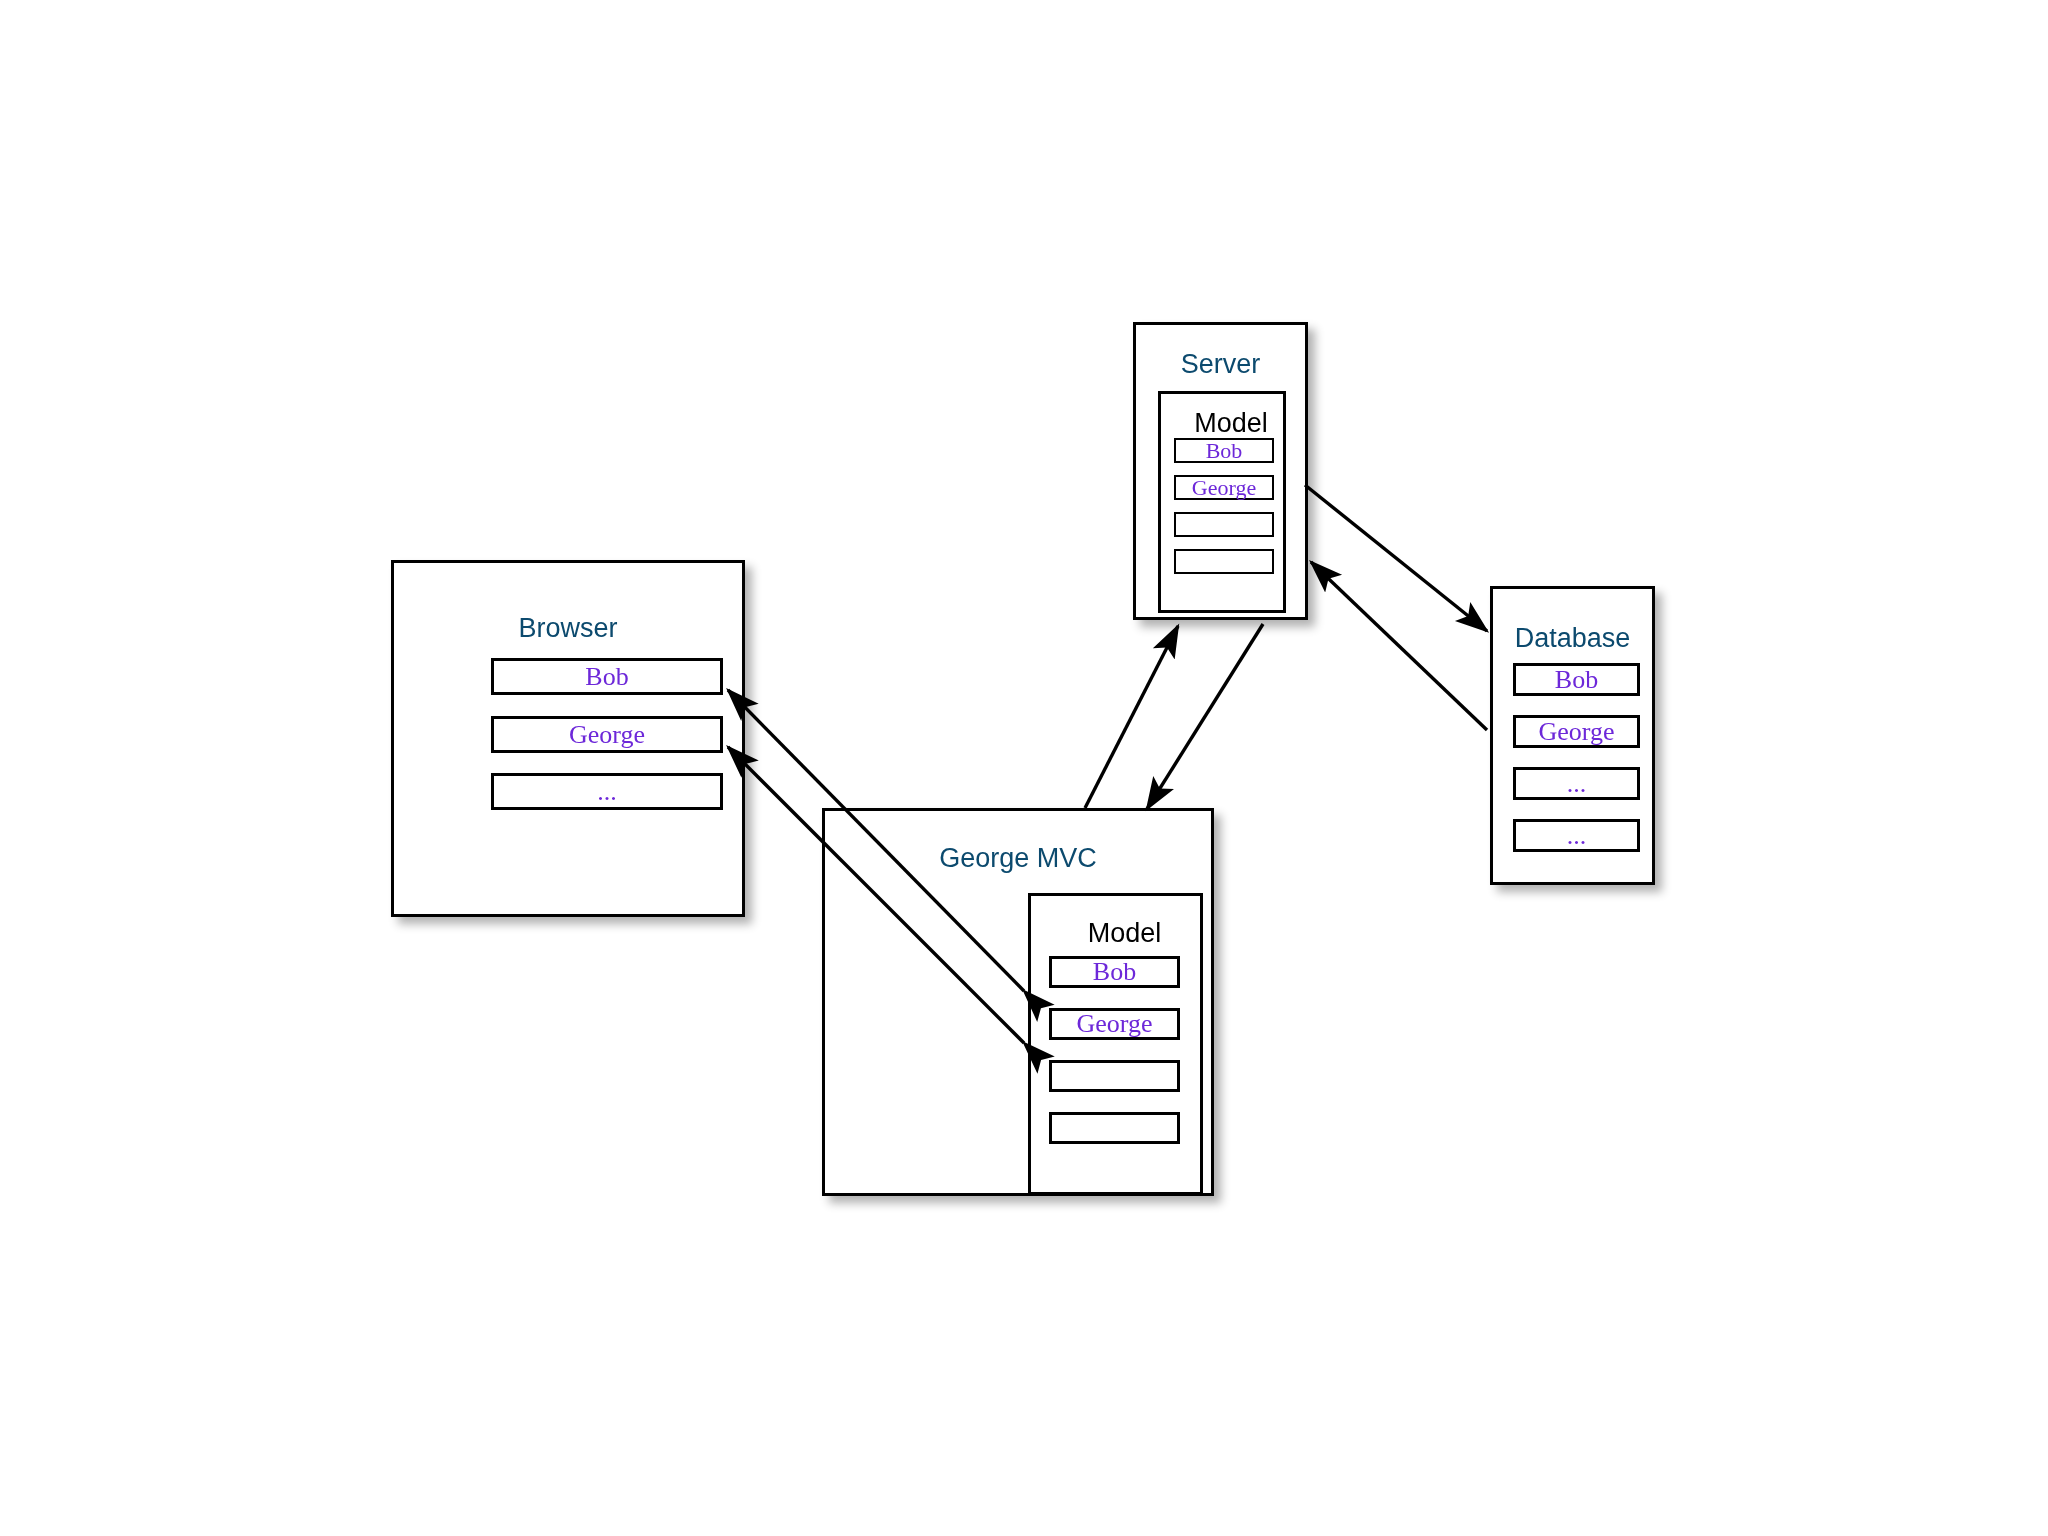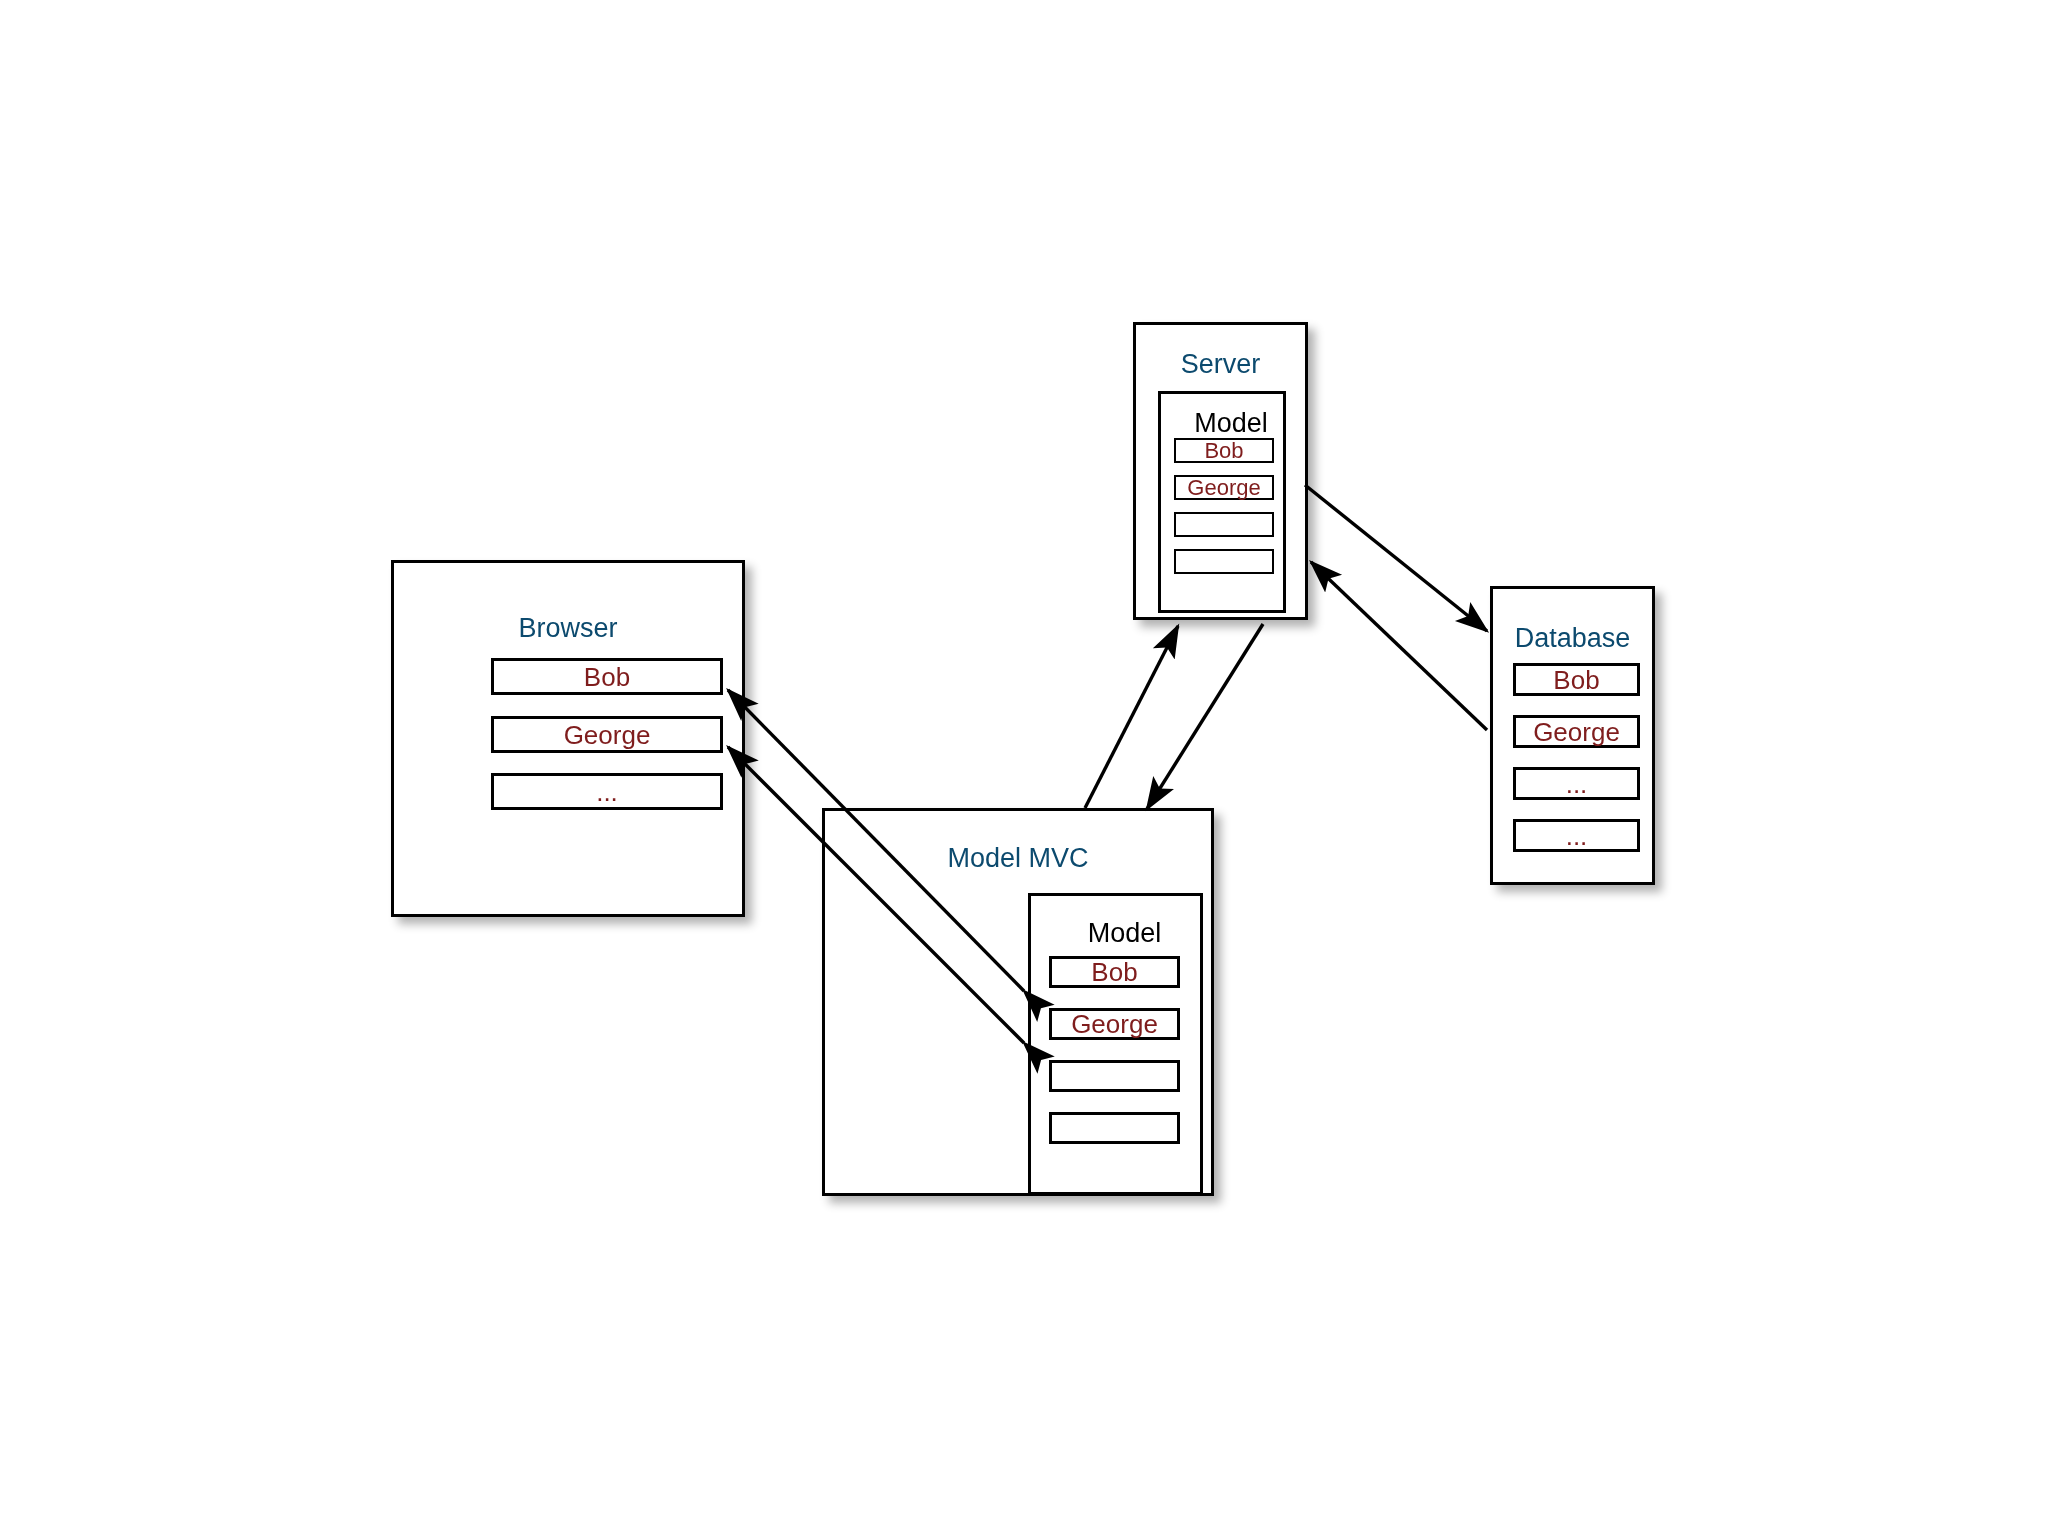--- a/index.html
+++ b/index.html
@@ -49,22 +49,23 @@
   
   .row {
     position: absolute;
     background: #ffffff;
     border: 3px solid #000000;
     box-sizing: border-box;
     display: flex;
     align-items: center;
     justify-content: center;
     font-size: 26px;
-    color: #7f1d1d;
+    color: #6d28d9;
     line-height: 1;
+    font-family: Liberation Serif, serif;
   }
   .row.small {
     font-size: 22px;
     border-width: 2px;
   }
   
   #arrows {
     position: absolute;
     left: 0;
     top: 0;
@@ -81,21 +82,21 @@
 
   <div class="node" style="left:391px; top:560px; width:354px; height:357px;">
     <div class="node-title" style="position:absolute; left:0; top:52px; width:100%;">Browser</div>
 
     <div class="row" style="left:97px; top:95px; width:232px; height:37px;">Bob</div>
     <div class="row" style="left:97px; top:153px; width:232px; height:37px;">George</div>
     <div class="row" style="left:97px; top:210px; width:232px; height:37px;">...</div>
   </div>
 
   <div class="node" style="left:822px; top:808px; width:392px; height:388px;">
-    <div class="node-title" style="position:absolute; left:0; top:34px; width:100%;">Model MVC</div>
+    <div class="node-title" style="position:absolute; left:0; top:34px; width:100%;">George MVC</div>
 
     <div class="inner-box" style="left:203px; top:82px; width:175px; height:302px;">
       <div class="inner-title" style="position:absolute; left:0; top:24px; width:100%;">Model</div>
 
       <div class="row" style="left:18px; top:60px; width:131px; height:32px;">Bob</div>
       <div class="row" style="left:18px; top:112px; width:131px; height:32px;">George</div>
       <div class="row" style="left:18px; top:164px; width:131px; height:32px;"></div>
       <div class="row" style="left:18px; top:216px; width:131px; height:32px;"></div>
     </div>
   </div>

